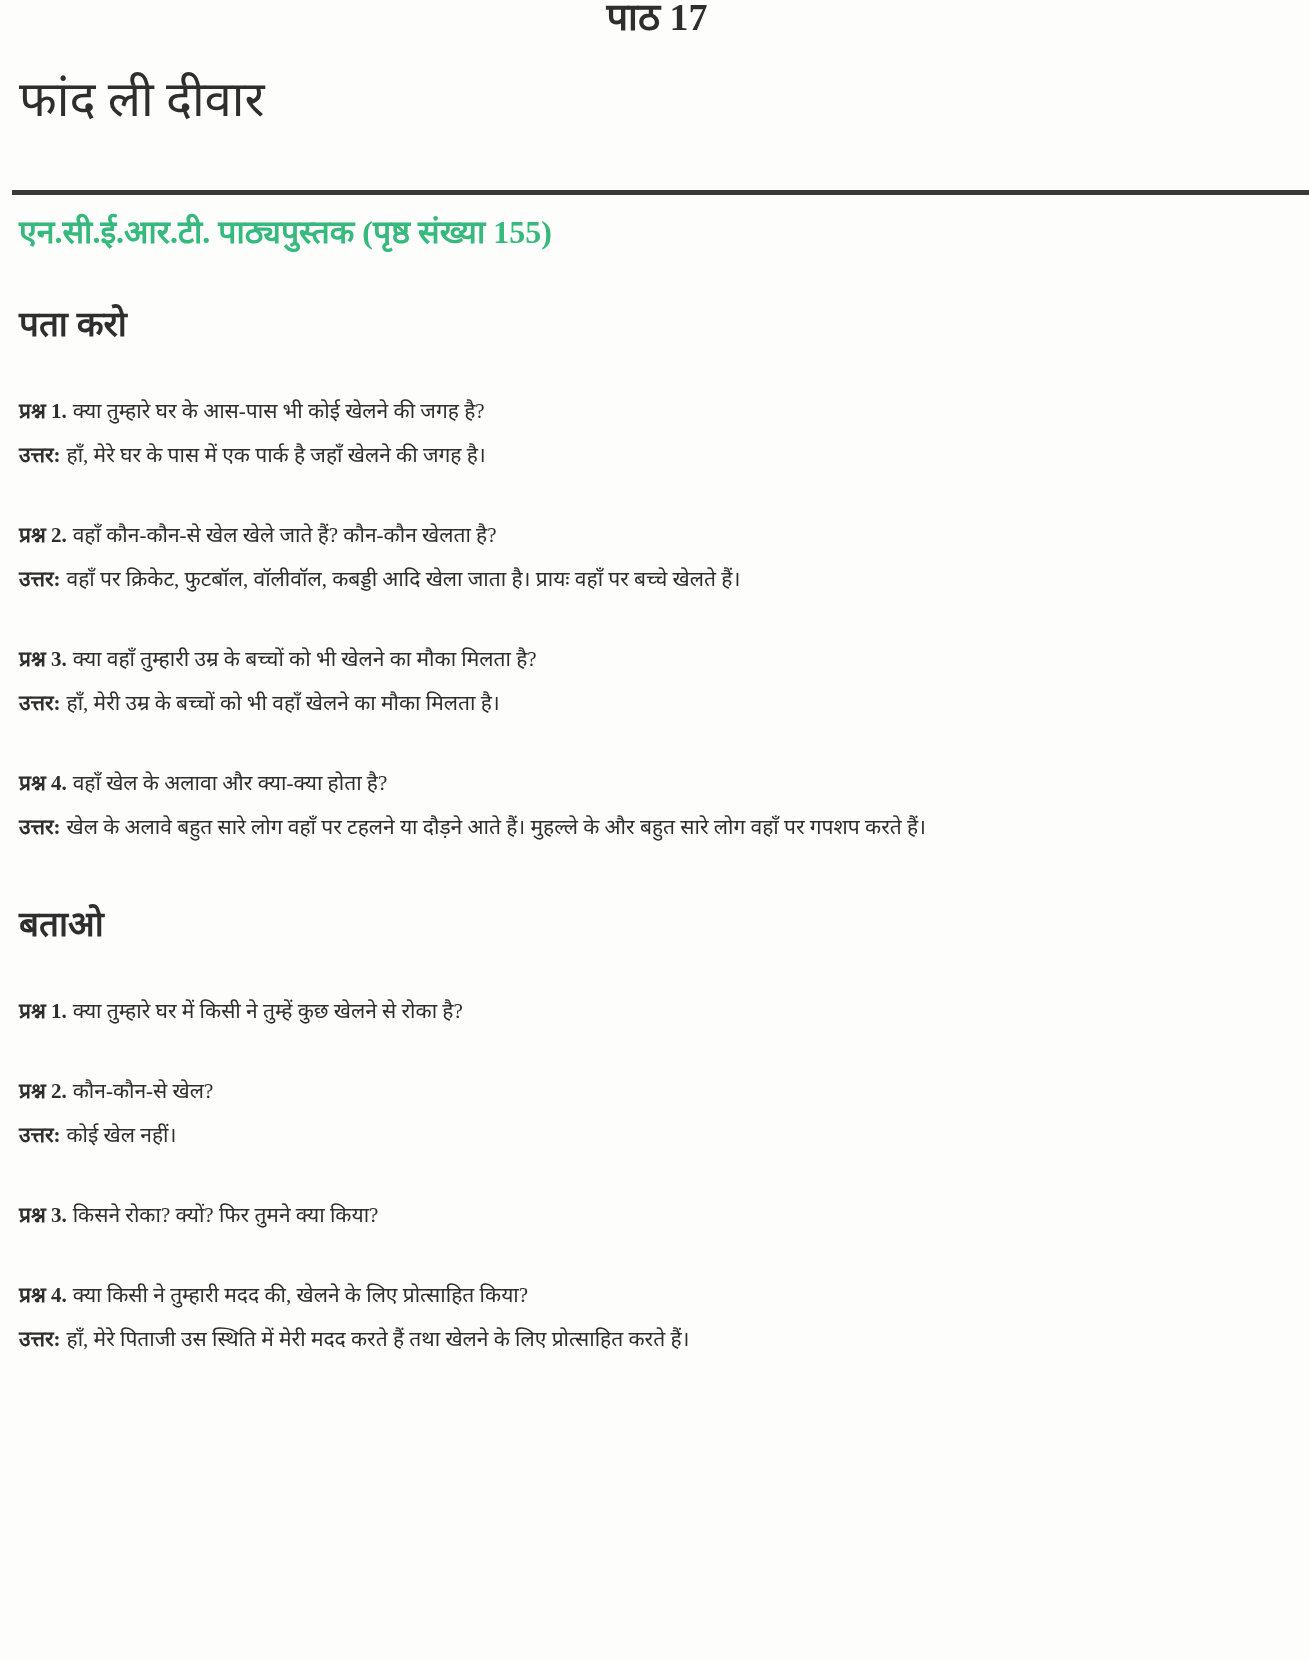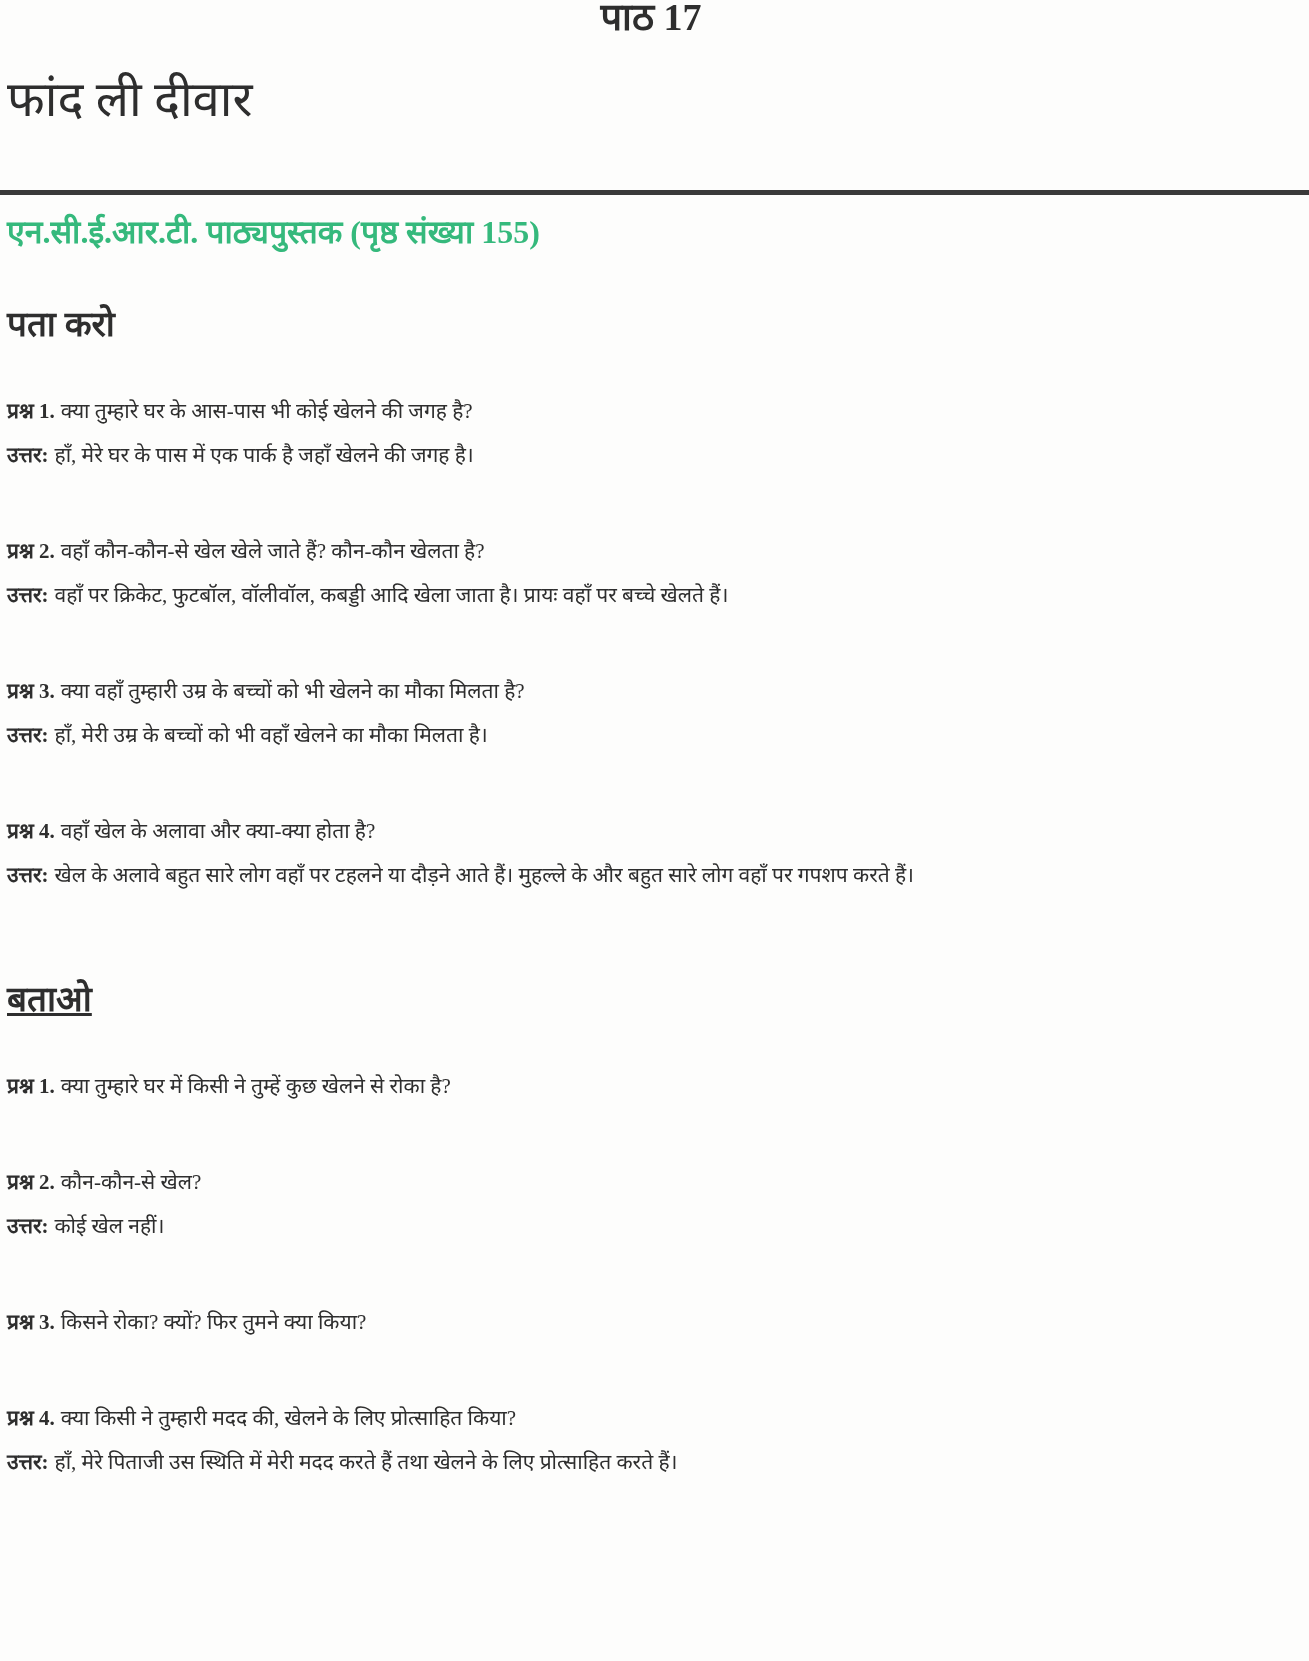--- a/index.html
+++ b/index.html
@@ -5,21 +5,21 @@
   html, body {
     margin: 0;
     padding: 0;
   }
   .page {
     position: relative;
     width: 1309px;
     height: 1661px;
     background: #fdfdfc;
     box-sizing: border-box;
-    padding: 0 14px 0 7px;
+    padding: 0 14px 0 19px;
     overflow: hidden;
     font-family: "Liberation Serif", "DejaVu Serif", serif;
     color: var(--text-color, #2e2e2e);
   }
   .chapter-label {
     margin: -8px 0 0 0;
     text-align: center;
     font-weight: bold;
     font-size: 38px;
     line-height: 50px;
@@ -43,25 +43,24 @@
     font-size: 32px;
     line-height: 46px;
   }
   .section-heading {
     margin: 46px 0 0 0;
     font-weight: bold;
     font-size: 35px;
     line-height: 48px;
   }
   .section-heading.later {
-    margin-top: 79px;
-    text-decoration: underline;
+    margin-top: 52px;
   }
   .qa {
-    margin-top: 52px;
+    margin-top: 36px;
   }
   .qa.first {
     margin-top: 40px;
   }
   .qa p {
     margin: 0;
     font-size: 21px;
     line-height: 44px;
   }
   .qa b.lbl {

